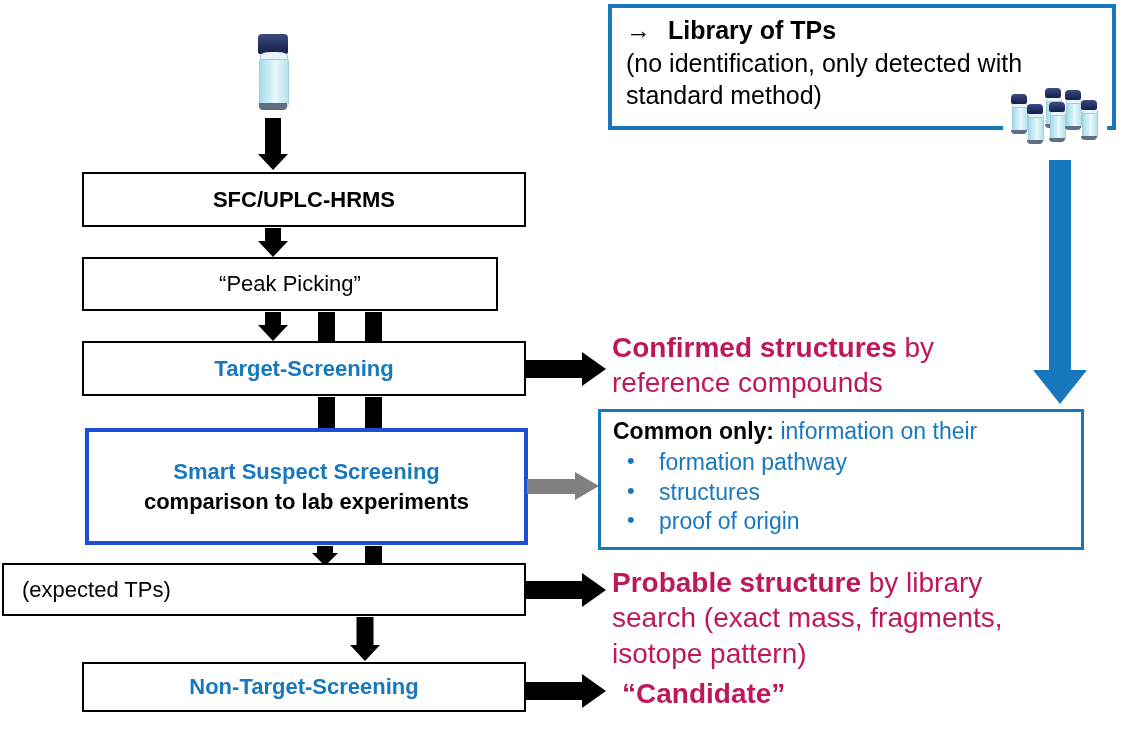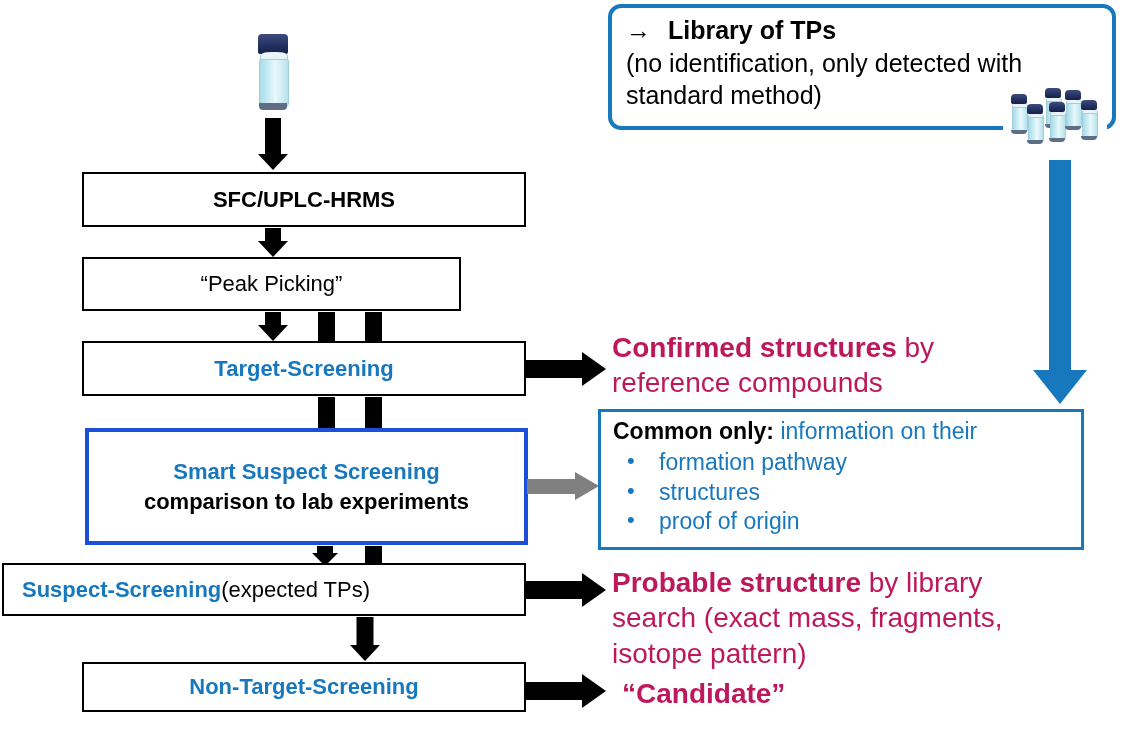--- a/index.html
+++ b/index.html
@@ -100,21 +100,21 @@
 
 <div class="fbox" style="left:82px;top:172px;width:444px;height:55px;">
   <span class="lbl">SFC/UPLC-HRMS</span>
 </div>
 
 <div class="varrow" style="left:248px;top:228px;width:50px;height:29px;">
   <span class="shaft" style="top:0;width:16px;height:15px;"></span>
   <span class="head"></span>
 </div>
 
-<div class="fbox" style="left:82px;top:257px;width:379px;height:54px;">
+<div class="fbox" style="left:82px;top:257px;width:416px;height:54px;">
   <span class="lbl-plain">“Peak Picking”</span>
 </div>
 
 <div class="varrow" style="left:248px;top:312px;width:50px;height:29px;">
   <span class="shaft" style="top:0;width:16px;height:15px;"></span>
   <span class="head"></span>
 </div>
 
 <div class="vbar" style="left:318px;top:312px;width:17px;height:29px;"></div>
 <div class="vbar" style="left:365px;top:312px;width:17px;height:29px;"></div>
@@ -156,21 +156,20 @@
   </ul>
 </div>
 
 <div class="varrow" style="left:300px;top:546px;width:50px;height:20px;">
   <span class="shaft" style="top:0;width:16px;height:8px;"></span>
   <span class="head" style="border-top-width:13px;border-left-width:13px;border-right-width:13px;"></span>
 </div>
 <div class="vbar" style="left:365px;top:546px;width:17px;height:20px;"></div>
 
 <div class="fbox" style="left:2px;top:563px;width:524px;height:53px;justify-content:flex-start;padding-left:18px;">
-  <span class="lbl lbl-blue">Suspect-Screening</span>
     <span class="lbl-plain"> (expected TPs)</span>
 </div>
 
 <div class="harrow" style="left:524px;top:573px;width:82px;height:34px;">
   <span class="shaft"></span>
   <span class="head"></span>
 </div>
 
 <div class="rtext" style="left:612px;top:565px;width:452px;">
   <b>Probable structure</b><span> by library search (exact mass, fragments, isotope pattern)</span>
@@ -187,21 +186,21 @@
 
 <div class="harrow" style="left:524px;top:674px;width:82px;height:34px;">
   <span class="shaft"></span>
   <span class="head"></span>
 </div>
 
 <div class="rtext" style="left:622px;top:676px;width:300px;">
   <b>“Candidate”</b>
 </div>
 
-<div class="callout" style="left:608px;top:4px;width:508px;height:126px;border-radius:13px;">
+<div class="callout" style="left:608px;top:4px;width:508px;height:126px;">
   <div>
     <span class="ttl">→</span>
     <span class="ttl" style="margin-left:10px;">Library of TPs</span>
   </div>
   <div>(no identification, only detected with</div>
   <div>standard method)</div>
 </div>
 
 <div class="vialgroup" style="left:1003px;top:84px;width:104px;height:62px;background:#ffffff;">
   <div class="vial" style="left:8px;top:10px;width:16px;height:40px;">

